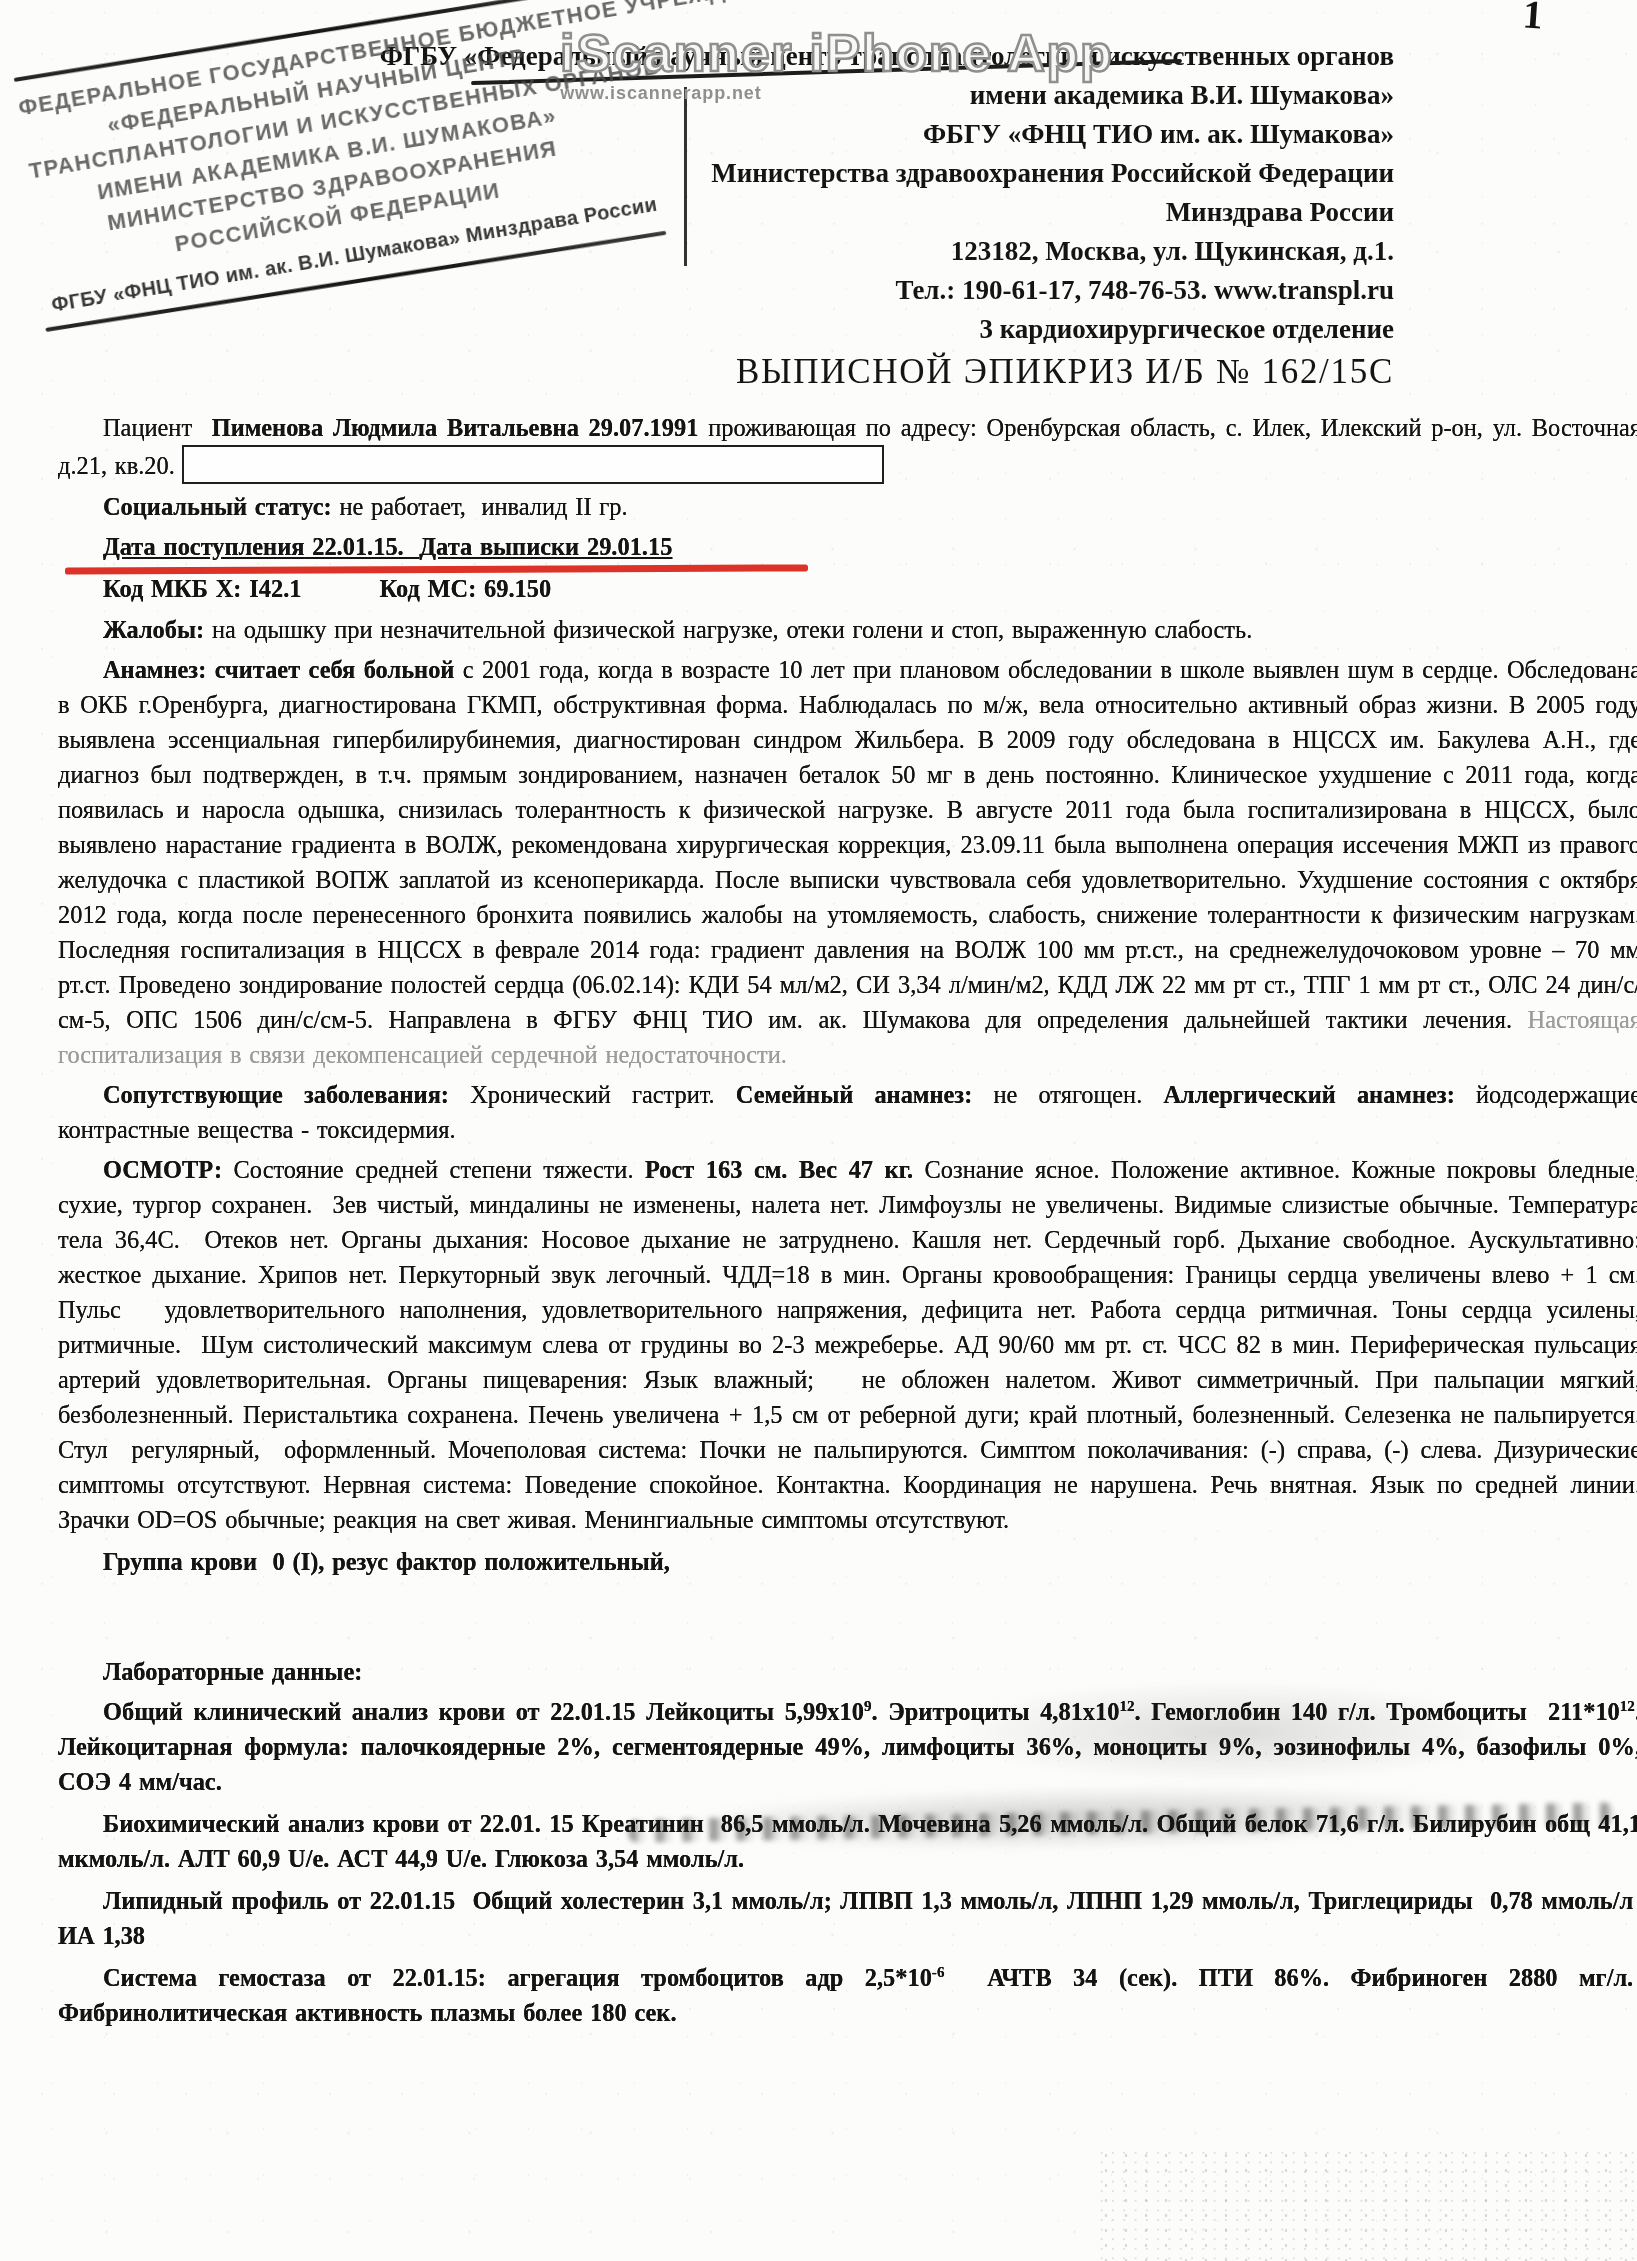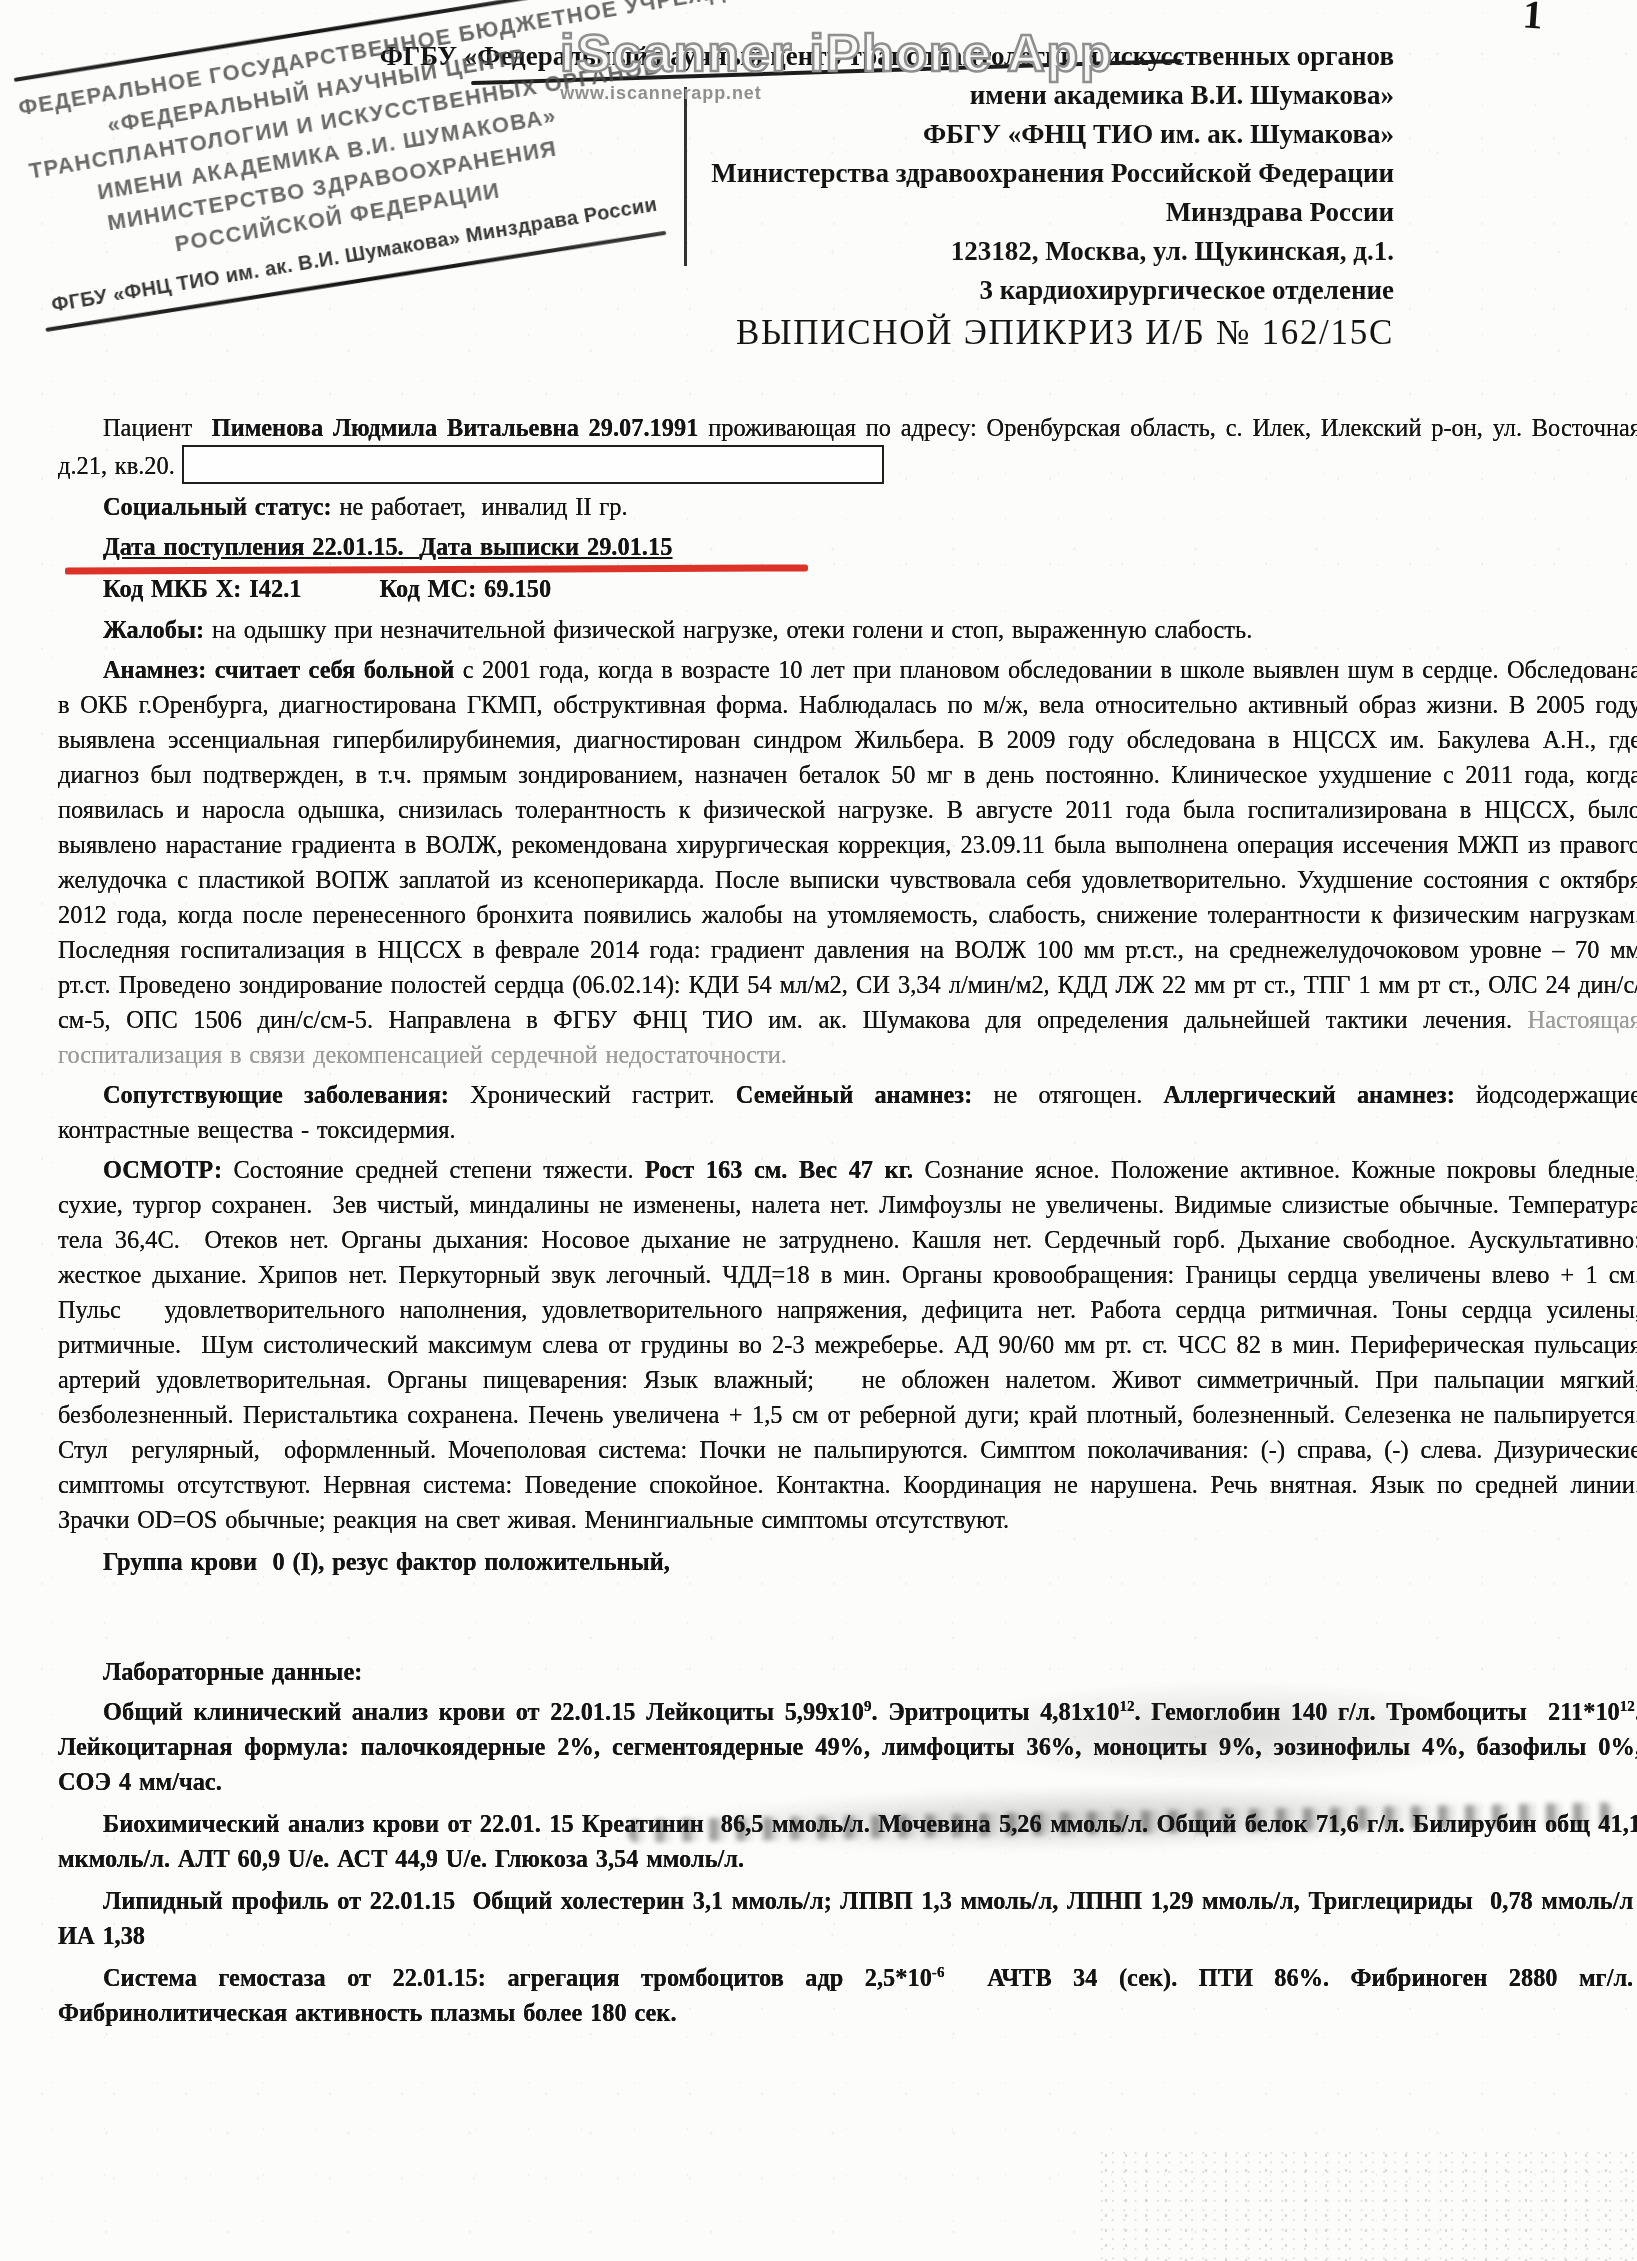--- a/index.html
+++ b/index.html
@@ -135,20 +135,21 @@
 
   <div class="page-number">1</div>
 
   <div class="header">
     <div class="h-line">ФГБУ  «Федеральный научный центр трансплантологии и искусственных органов</div>
     <div class="h-line">имени академика В.И. Шумакова»</div>
     <div class="h-line">ФБГУ «ФНЦ ТИО им. ак. Шумакова»</div>
     <div class="h-line">Министерства здравоохранения Российской Федерации</div>
     <div class="h-line">Минздрава России</div>
     <div class="h-line">123182, Москва, ул. Щукинская, д.1.</div>
+    <div class="h-line">Тел.: 190-61-17, 748-76-53. www.transpl.ru</div>
     <div class="h-line">3 кардиохирургическое отделение</div>
     <div class="h-title">ВЫПИСНОЙ ЭПИКРИЗ  И/Б №  162/15С</div>
   </div>
 
   <div class="strike-line"></div>
   <div class="crease"></div>
 
   <div class="stamp">
     <div class="stroke top"></div>
     <div class="s-line">ФЕДЕРАЛЬНОЕ ГОСУДАРСТВЕННОЕ БЮДЖЕТНОЕ УЧРЕЖДЕНИЕ</div>

